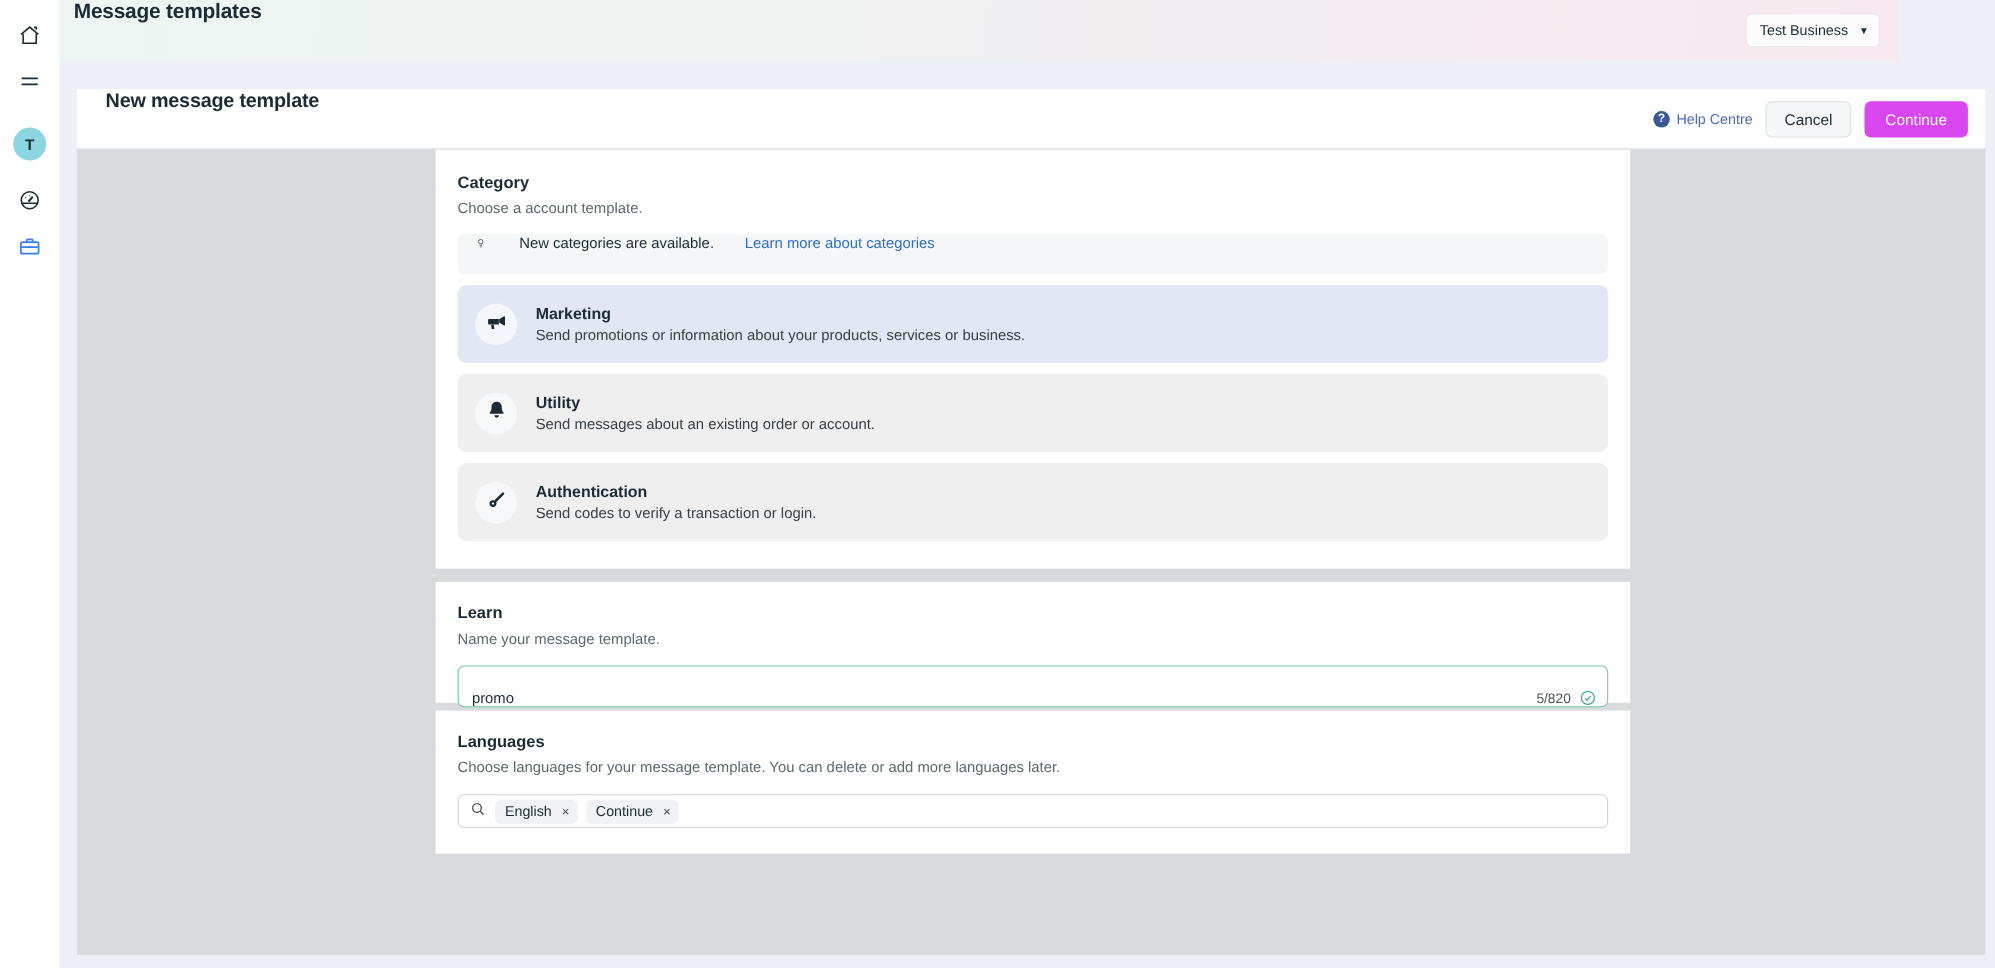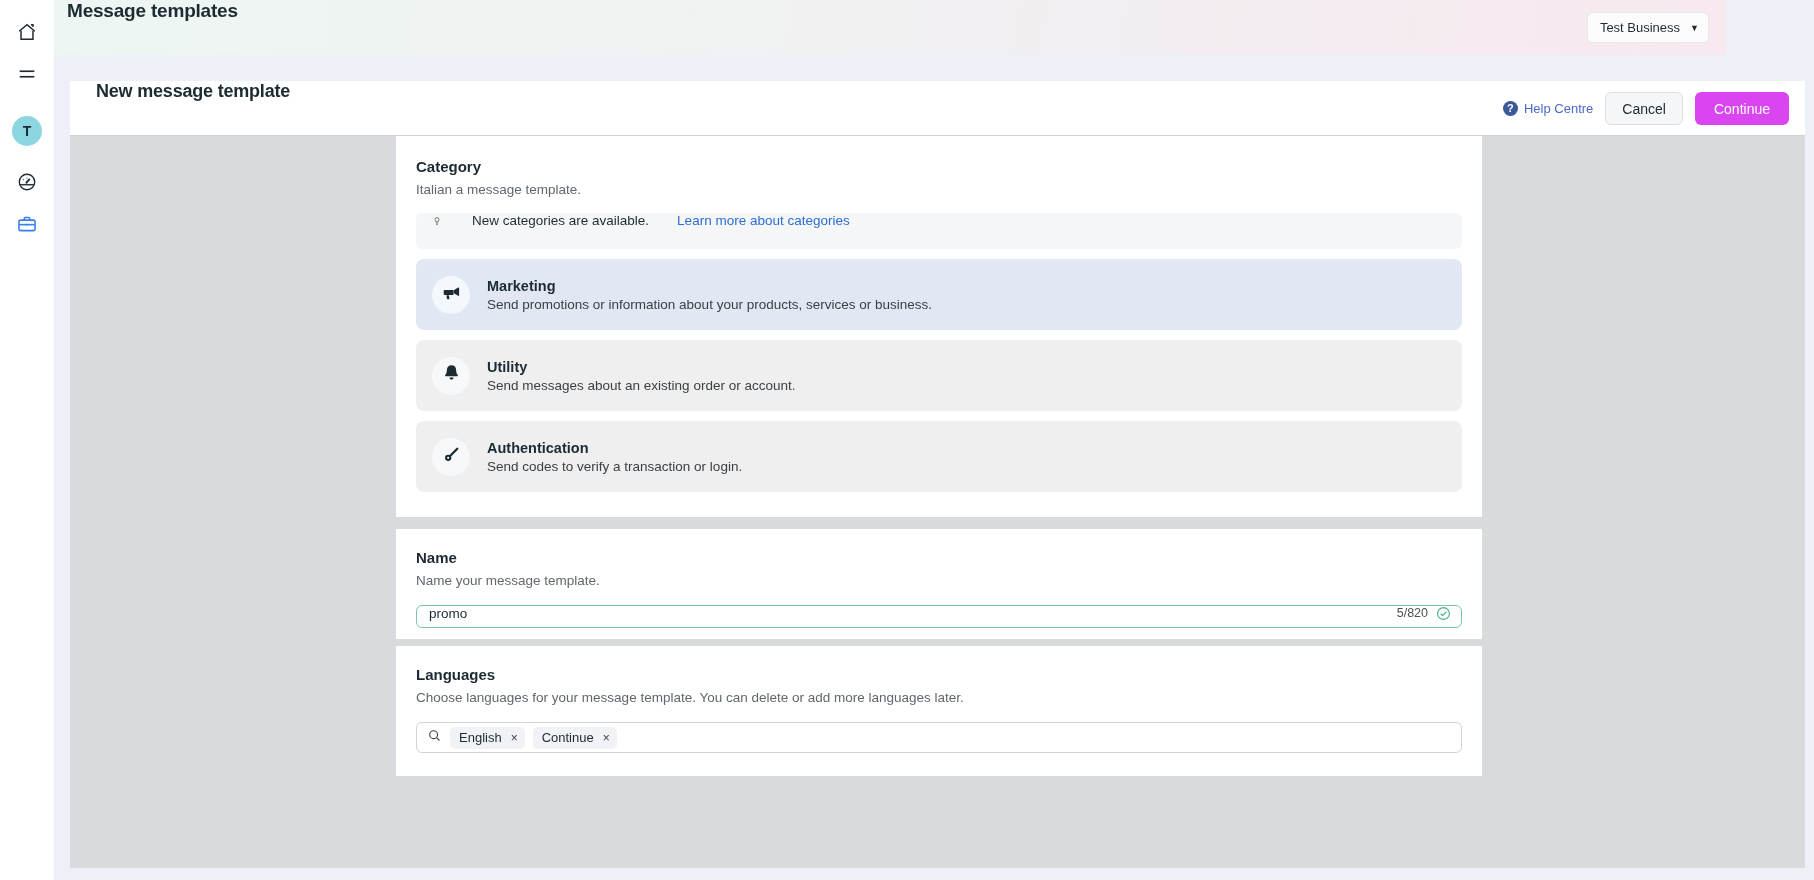--- a/index.html
+++ b/index.html
@@ -126,23 +126,23 @@
   .opt-ico {
     width: 38px; height: 38px; border-radius: 50%; background: #f7f8f9;
     display: flex; align-items: center; justify-content: center; flex: 0 0 auto;
   }
   .opt.selected .opt-ico { background: #f4f7fb; }
   .opt-name { font-size: 14.5px; font-weight: bold; color: #1c2b33; }
   .opt-desc { font-size: 13.5px; color: #3b4045; margin-top: 3px; }
 
   
   .field {
-    margin-top: 17px; height: 23px;
+    margin-top: 17px; height: 38px;
     border: 1px solid #77c9a6; border-radius: 6px;
-    display: flex; align-items: flex-start; padding: 0 10px 0 12px;
+    display: flex; align-items: flex-end; padding: 0 10px 0 12px;
     background: #fff;
   }
   .field input {
     flex: 1; border: 0; outline: 0; font-size: 13.5px; color: #1c2b33;
     font-family: "Liberation Sans", sans-serif; background: transparent;
   }
   .counter { font-size: 12.5px; color: #4d5157; margin-right: 8px; }
   .check-ok { width: 15px; height: 15px; }
 
   
@@ -232,21 +232,21 @@
         <div class="btn btn-cancel">Cancel</div>
         <div class="btn btn-primary">Continue</div>
       </div>
     </div>
 
     <div class="modal-body">
 
       <div class="card" style="top:0; height:381px;">
         <div class="card-inner">
           <div class="sec-title">Category</div>
-          <div class="sec-sub">Italian a message template.</div>
+          <div class="sec-sub">Choose a account template.</div>
 
           <div class="notice">
             <span>
               <svg width="14" height="16" viewBox="0 0 24 24" fill="none" stroke="#606770" stroke-width="1.5">
                 <path d="M8.6 9.6a3.4 3.4 0 1 1 6.8 0c0 1.6-1.1 2.3-1.3 3.6h-4.2c-.2-1.3-1.3-2-1.3-3.6z"></path>
                 <path d="M10 15.6h4"></path>
                   <path d="M10.7 18h2.6"></path>
               </svg>
             </span>
             <span>New categories are available.</span>
@@ -297,21 +297,21 @@
             <div>
               <div class="opt-name">Authentication</div>
               <div class="opt-desc">Send codes to verify a transaction or login.</div>
             </div>
           </div>
         </div>
       </div>
 
       <div class="card" style="top:393px; height:110px;">
         <div class="card-inner" style="padding-top:20px;">
-          <div class="sec-title">Name</div>
+          <div class="sec-title">Learn</div>
           <div class="sec-sub">Name your message template.</div>
           <div class="field">
             <input type="text" value="promo" style="">
             <span class="counter">5/820</span>
             <span class="check-ok">
               <svg width="15" height="15" viewBox="0 0 24 24" fill="none" stroke="#4caf8f" stroke-width="1.9">
                 <circle cx="12" cy="12" r="9.5"></circle>
                   <path d="M7.6 12.4l3 3 5.8-6"></path>
               </svg>
             </span>

